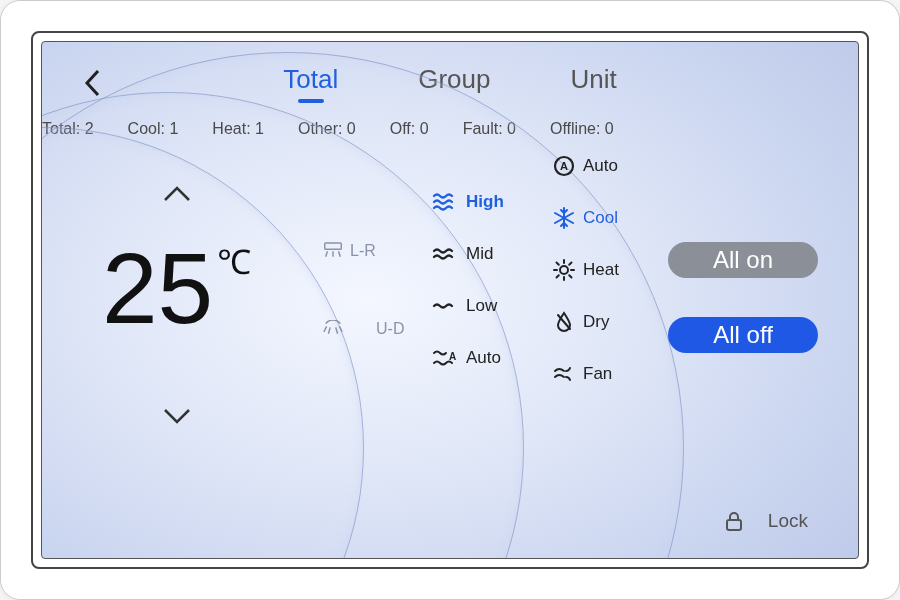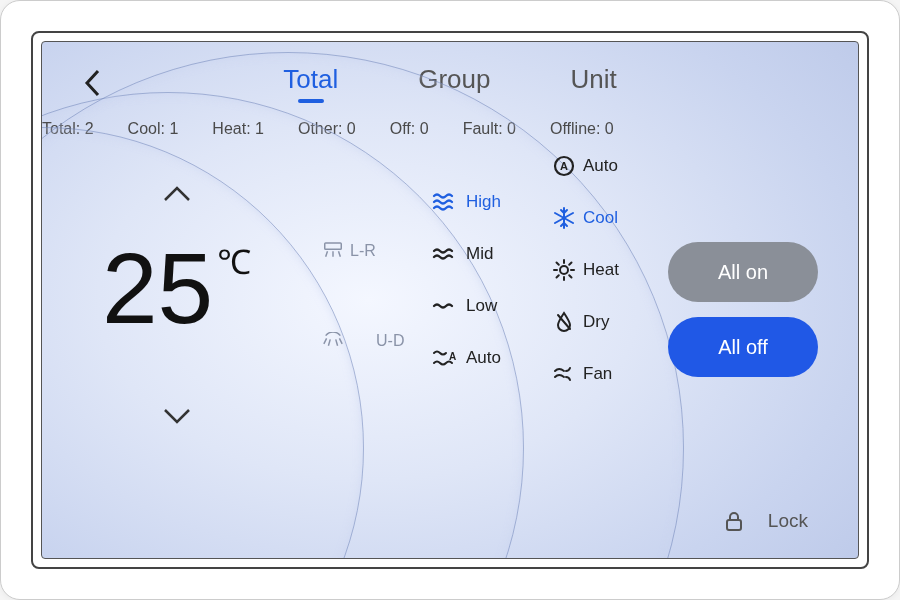--- a/index.html
+++ b/index.html
@@ -28,33 +28,33 @@
   .temp-val{font-size:100px;font-weight:400;line-height:1;color:#111;}
   .temp-unit{font-size:34px;margin-left:4px;margin-bottom:12px;color:#111;}
   .arrow{position:absolute;left:120px;width:30px;height:24px;cursor:pointer;}
   .arrow svg{width:30px;height:24px;stroke:#333;stroke-width:2.5;fill:none;}
   .arrow.up{top:140px;}
   .arrow.down{top:362px;}
   
   .swing{position:absolute;left:280px;font-size:16px;color:#8a93a8;display:flex;align-items:center;gap:6px;cursor:pointer;}
   .swing .ic{width:22px;height:18px;}
   .swing.lr{top:200px;}
-  .swing.ud{top:290px;gap:32px;}
+  .swing.ud{top:278px;gap:32px;}
   
   .fan-col{position:absolute;left:390px;top:150px;display:flex;flex-direction:column;gap:32px;}
   .fan-item{display:flex;align-items:center;gap:8px;font-size:17px;color:#222;cursor:pointer;}
-  .fan-item.active{color:#1f5fe0;font-weight:400;}
+  .fan-item.active{color:#1f5fe0;font-weight:700;}
   .fan-item .ic{width:26px;height:20px;}
   
   .mode-col{position:absolute;left:510px;top:112px;display:flex;flex-direction:column;gap:28px;}
   .mode-item{display:flex;align-items:center;gap:7px;font-size:17px;color:#222;cursor:pointer;}
   .mode-item.active{color:#1f5fe0;font-weight:500;}
   .mode-item .ic{width:24px;height:24px;}
   
-  .btn{position:absolute;right:40px;width:150px;height:60px;border-radius:30px;display:flex;align-items:center;justify-content:center;font-size:20px;color:#fff;cursor:pointer;}
+  .btn{position:absolute;right:40px;width:150px;height:36px;border-radius:30px;display:flex;align-items:center;justify-content:center;font-size:24px;color:#fff;cursor:pointer;}
   .btn.allon{top:200px;background:#8a8f98;}
   .btn.alloff{top:275px;background:#2058e6;}
   .lock{position:absolute;right:50px;bottom:26px;display:flex;align-items:center;gap:24px;font-size:19px;color:#555;cursor:pointer;}
   .lock .ic{width:20px;height:22px;}
 </style>
 </head>
 <body>
 
 <div class="device-frame">
  <div class="bezel">

